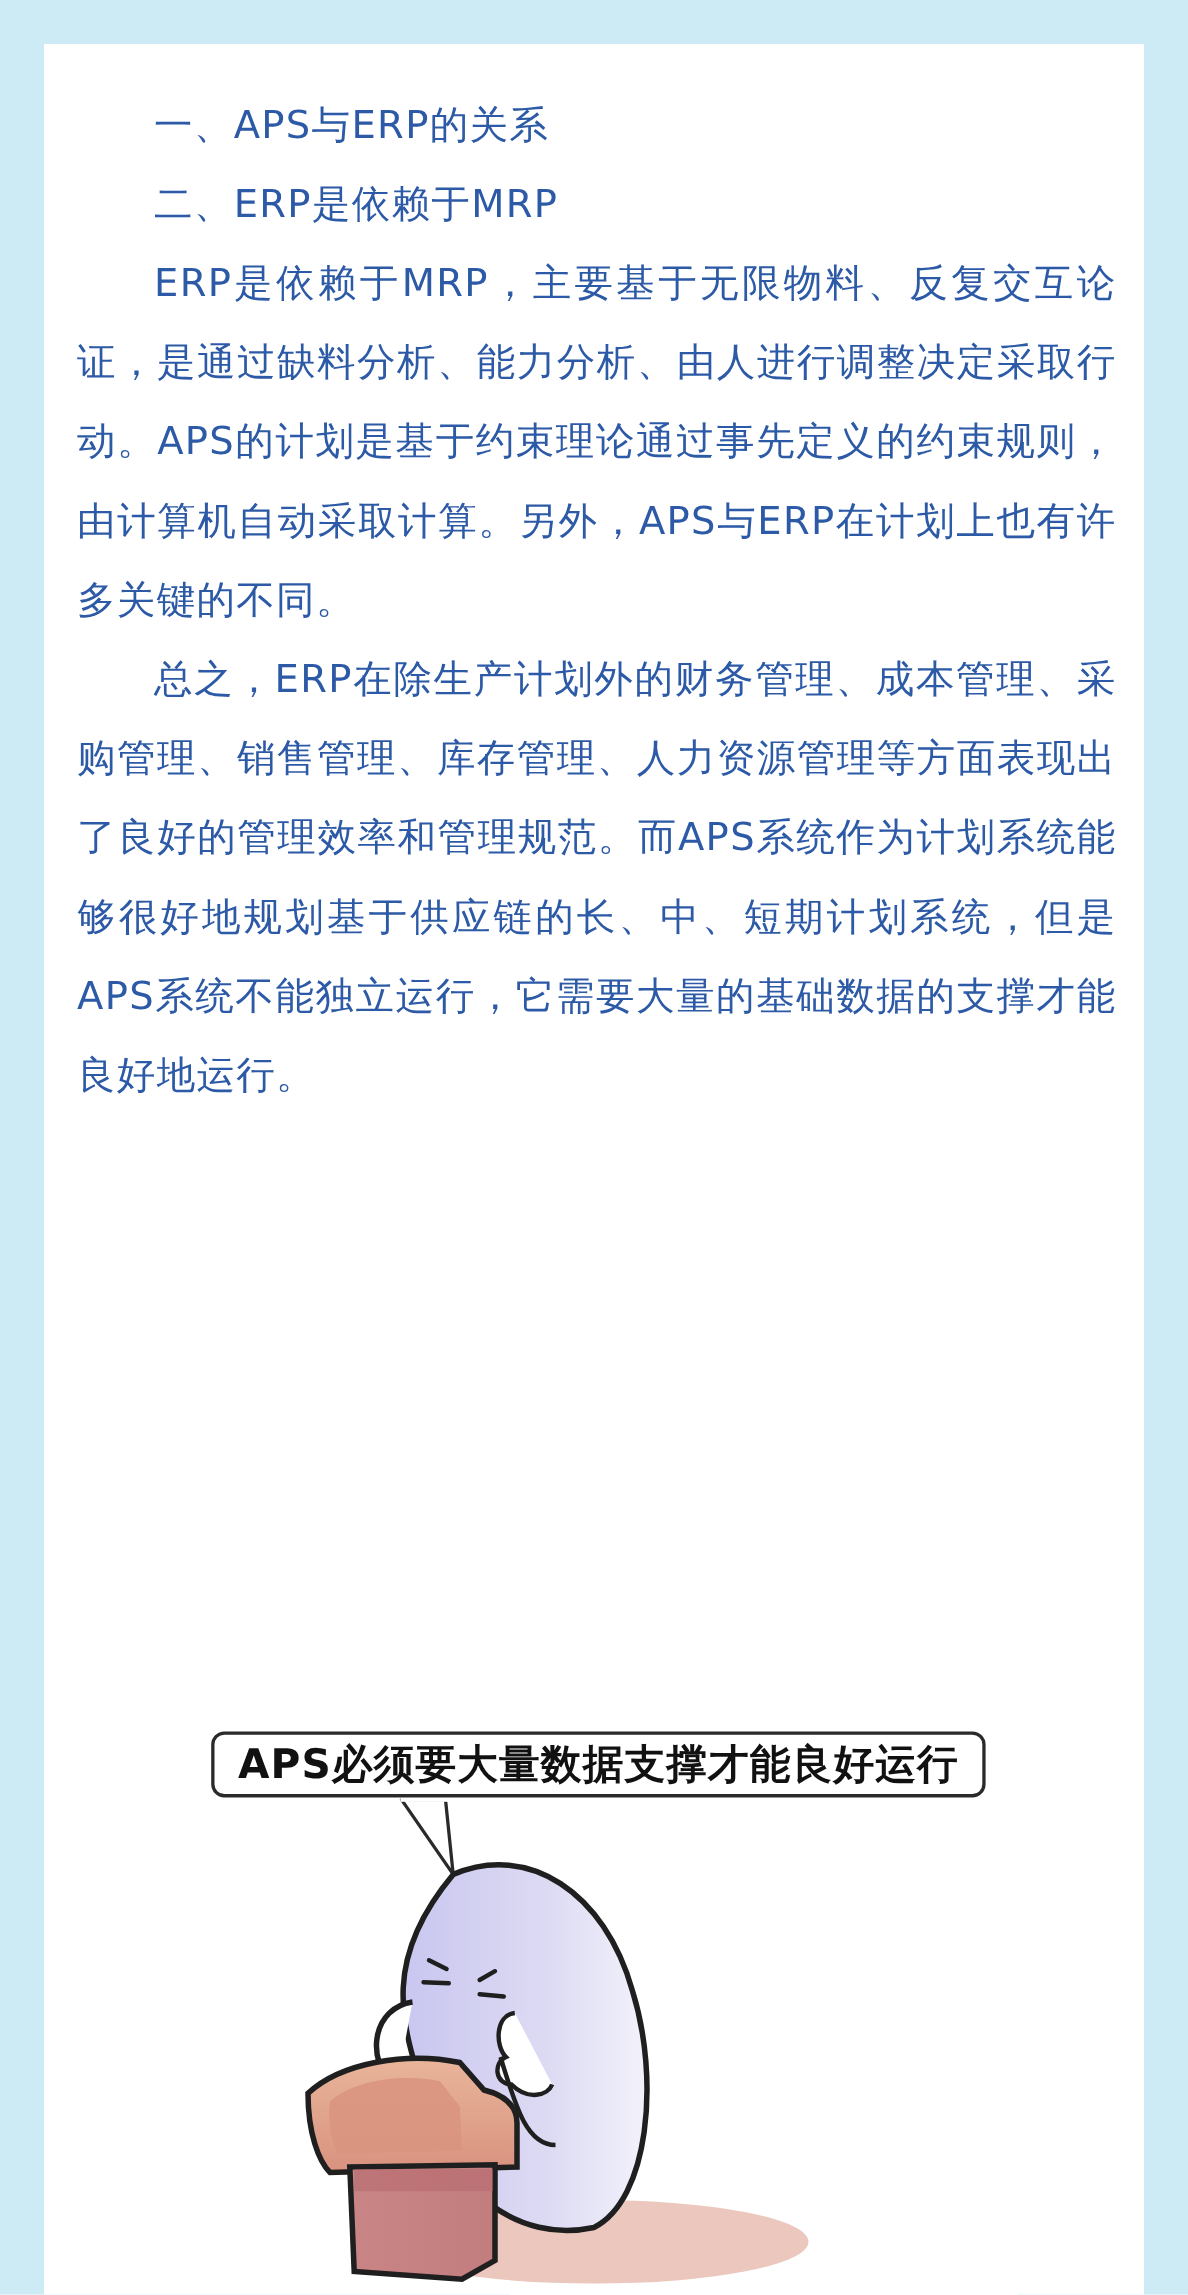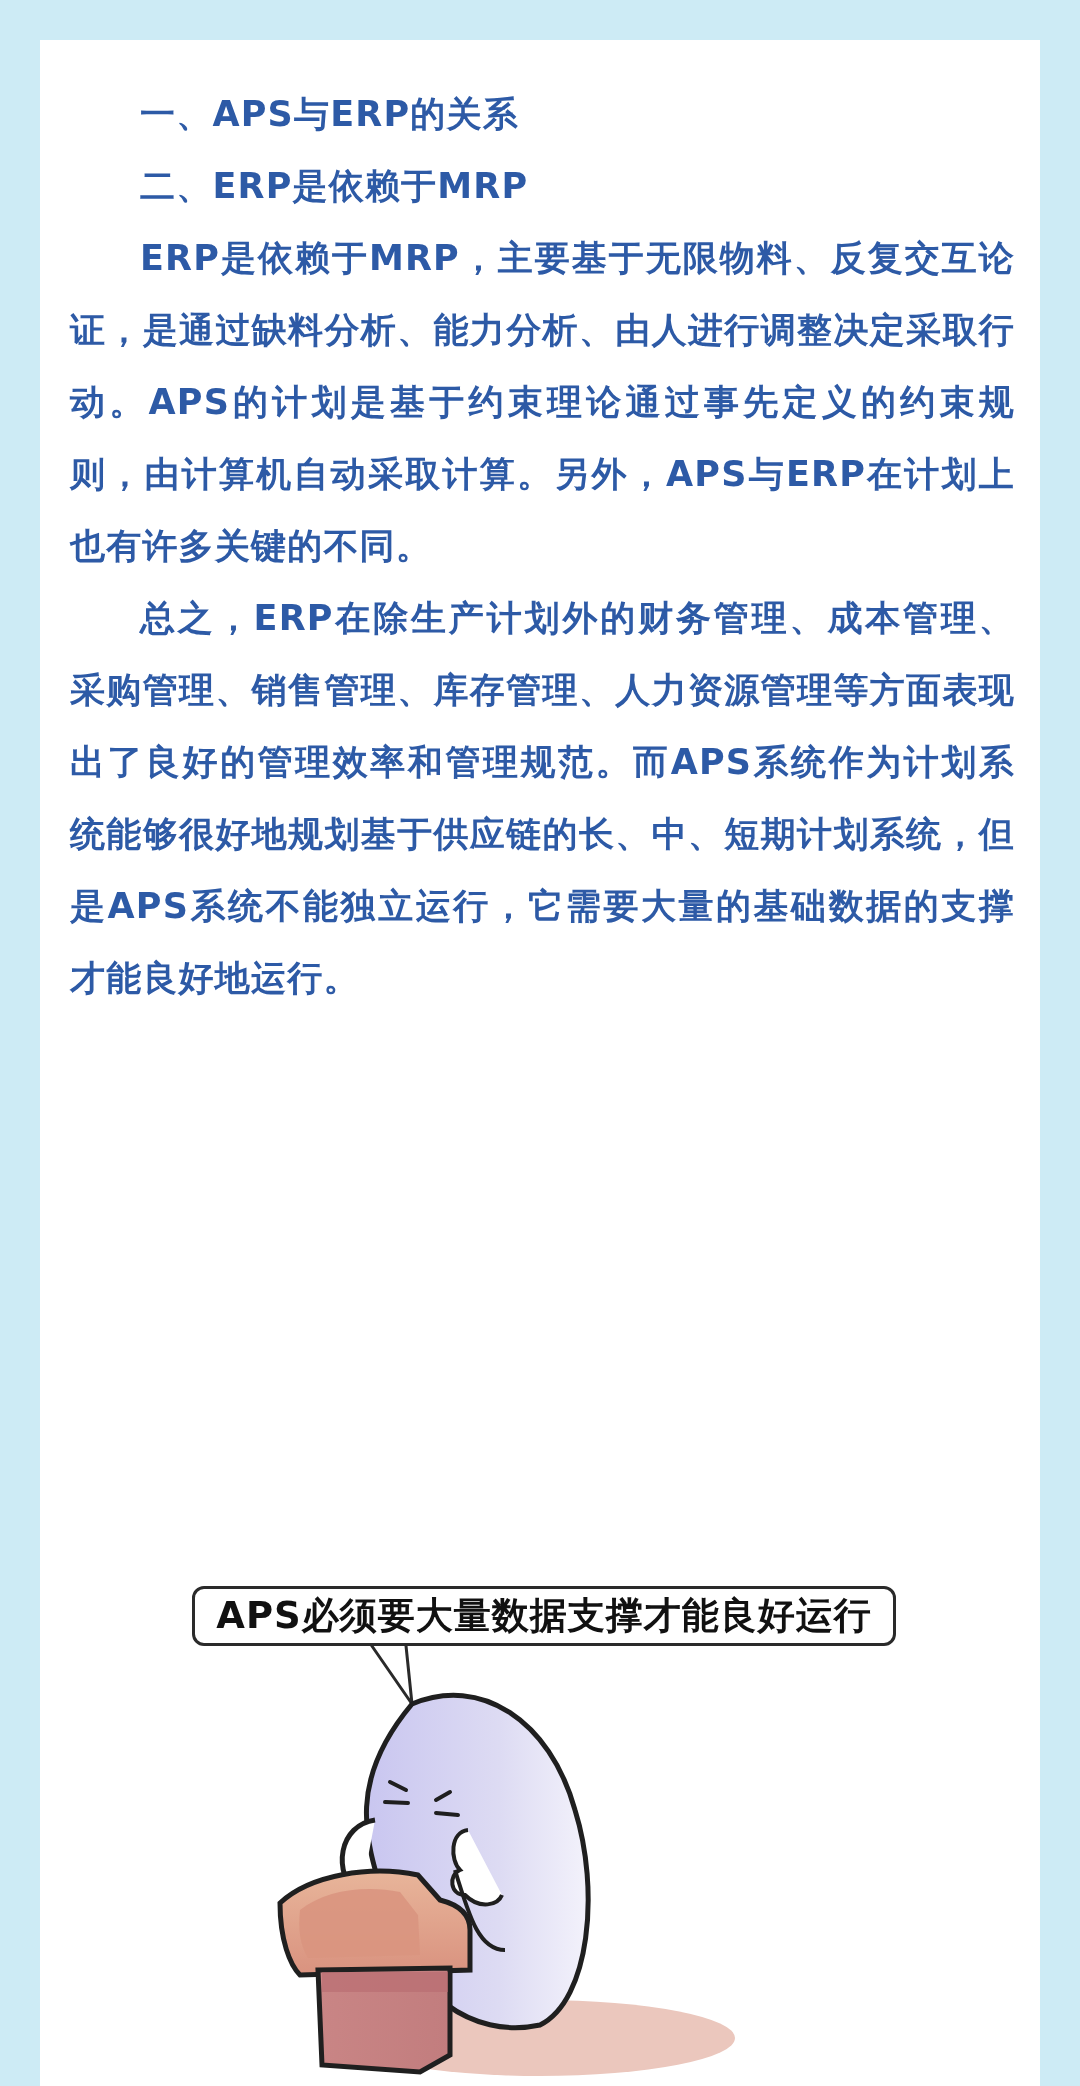--- a/index.html
+++ b/index.html
@@ -26,33 +26,32 @@
     width: 945px;
     color: #2d5aa6;
     font-size: 35px;
     line-height: 72px;
     letter-spacing: 1.2px;
   }
   .article p {
     margin: 0;
     text-indent: 2em;
     text-align: justify;
-    font-weight: bold;
   }
   .illustration {
     position: absolute;
     left: 150px;
     top: 1570px;
     width: 780px;
     height: 516px;
   }
   .bubble {
     position: absolute;
     left: 42px;
-    top: 16px;
+    top: 4px;
     width: 698px;
     height: 54px;
     border: 3px solid #2a2a2a;
     border-radius: 12px;
     background: #fff;
     font-family: "DejaVu Sans", sans-serif;
     font-weight: bold;
     font-size: 37px;
     line-height: 54px;
     text-align: center;

